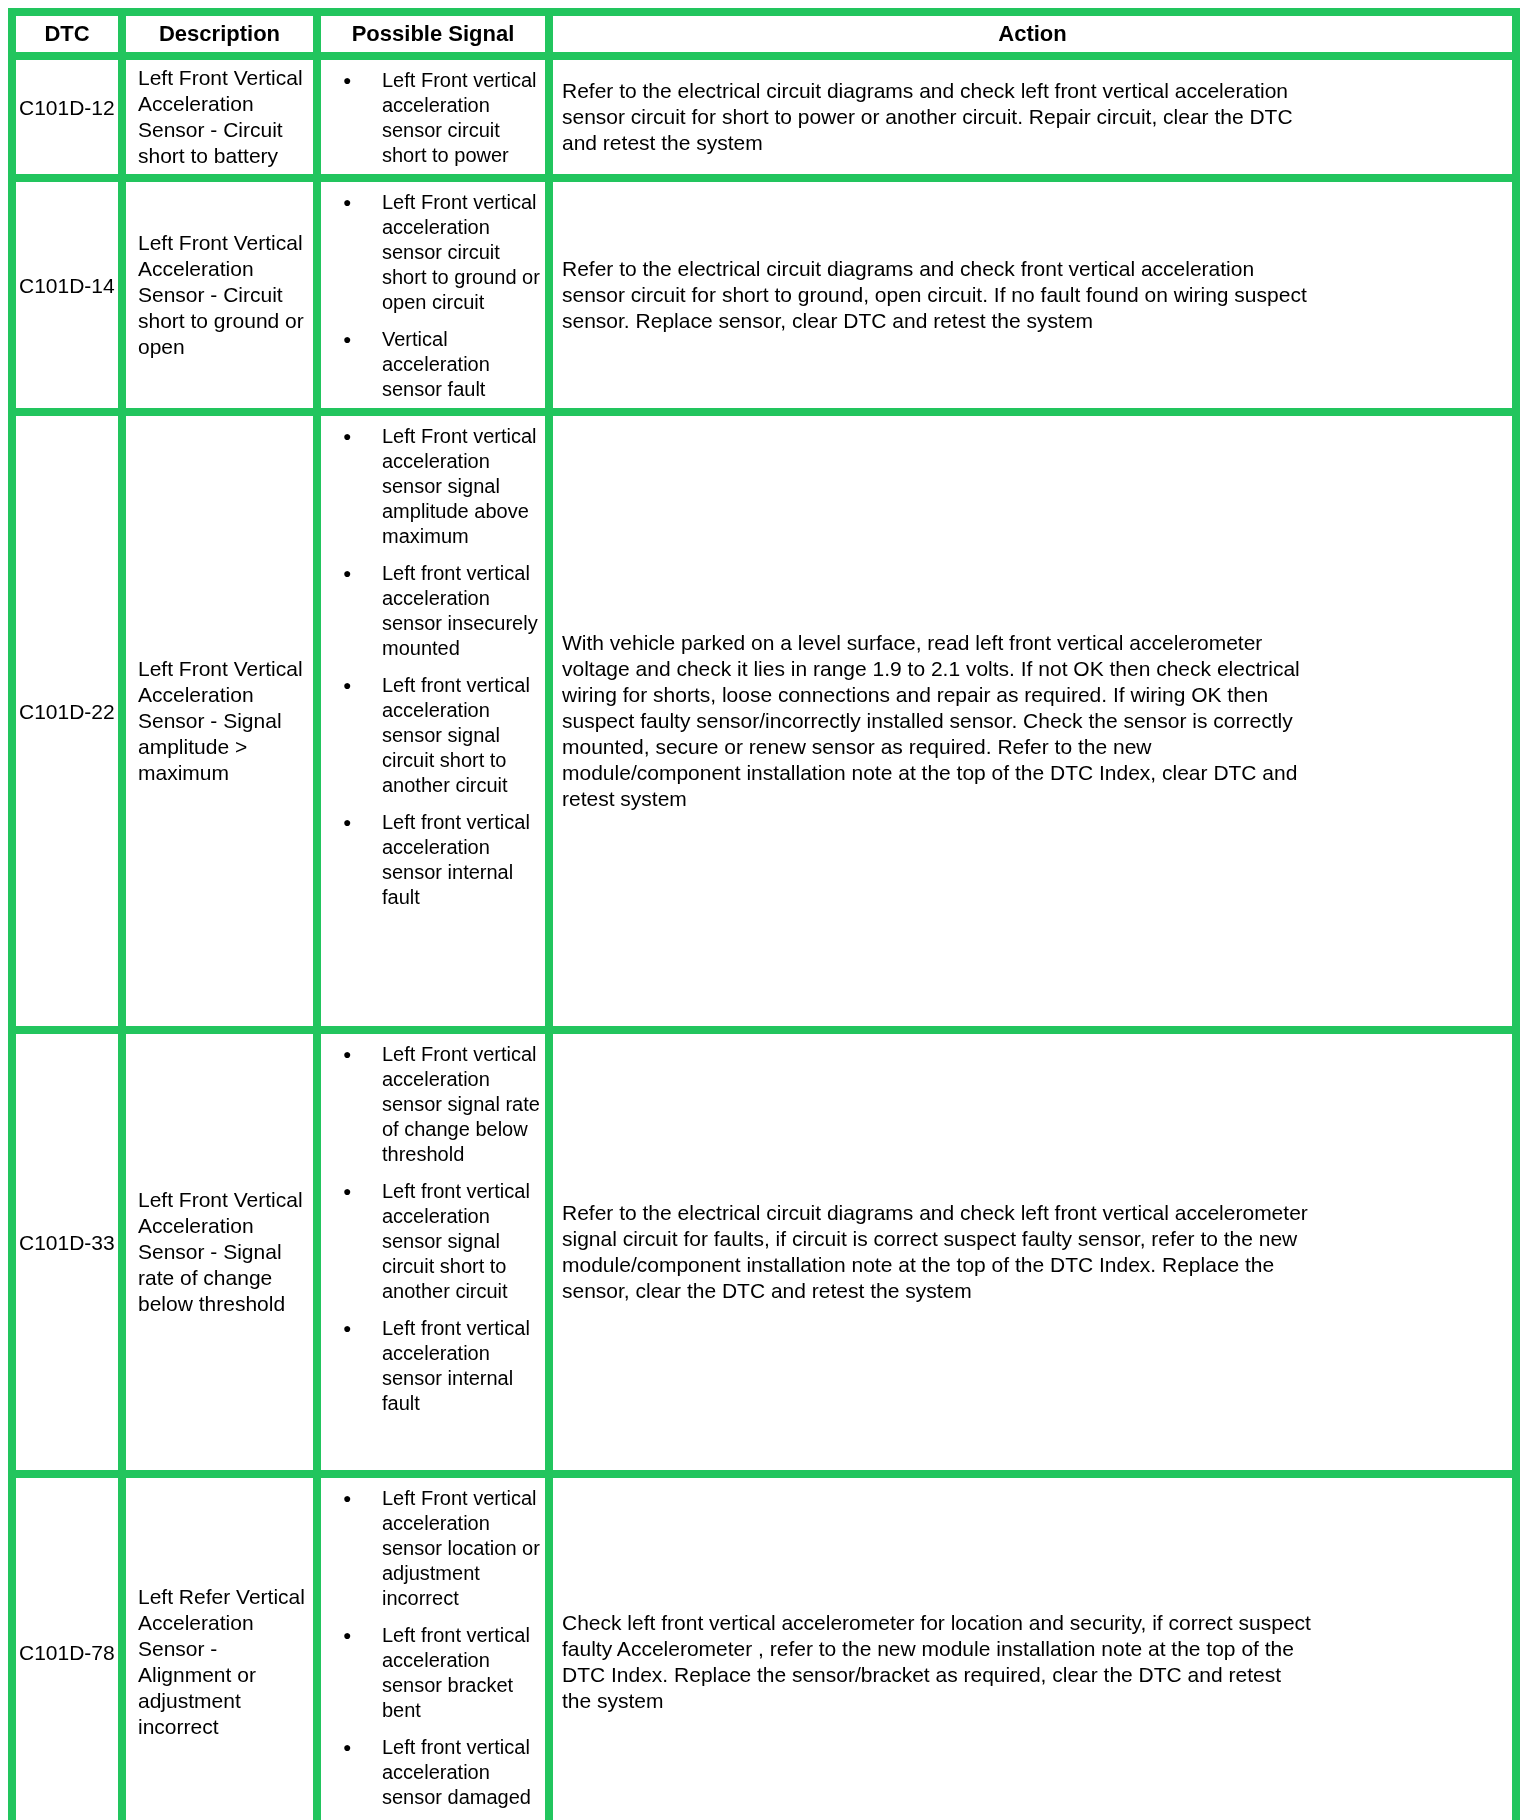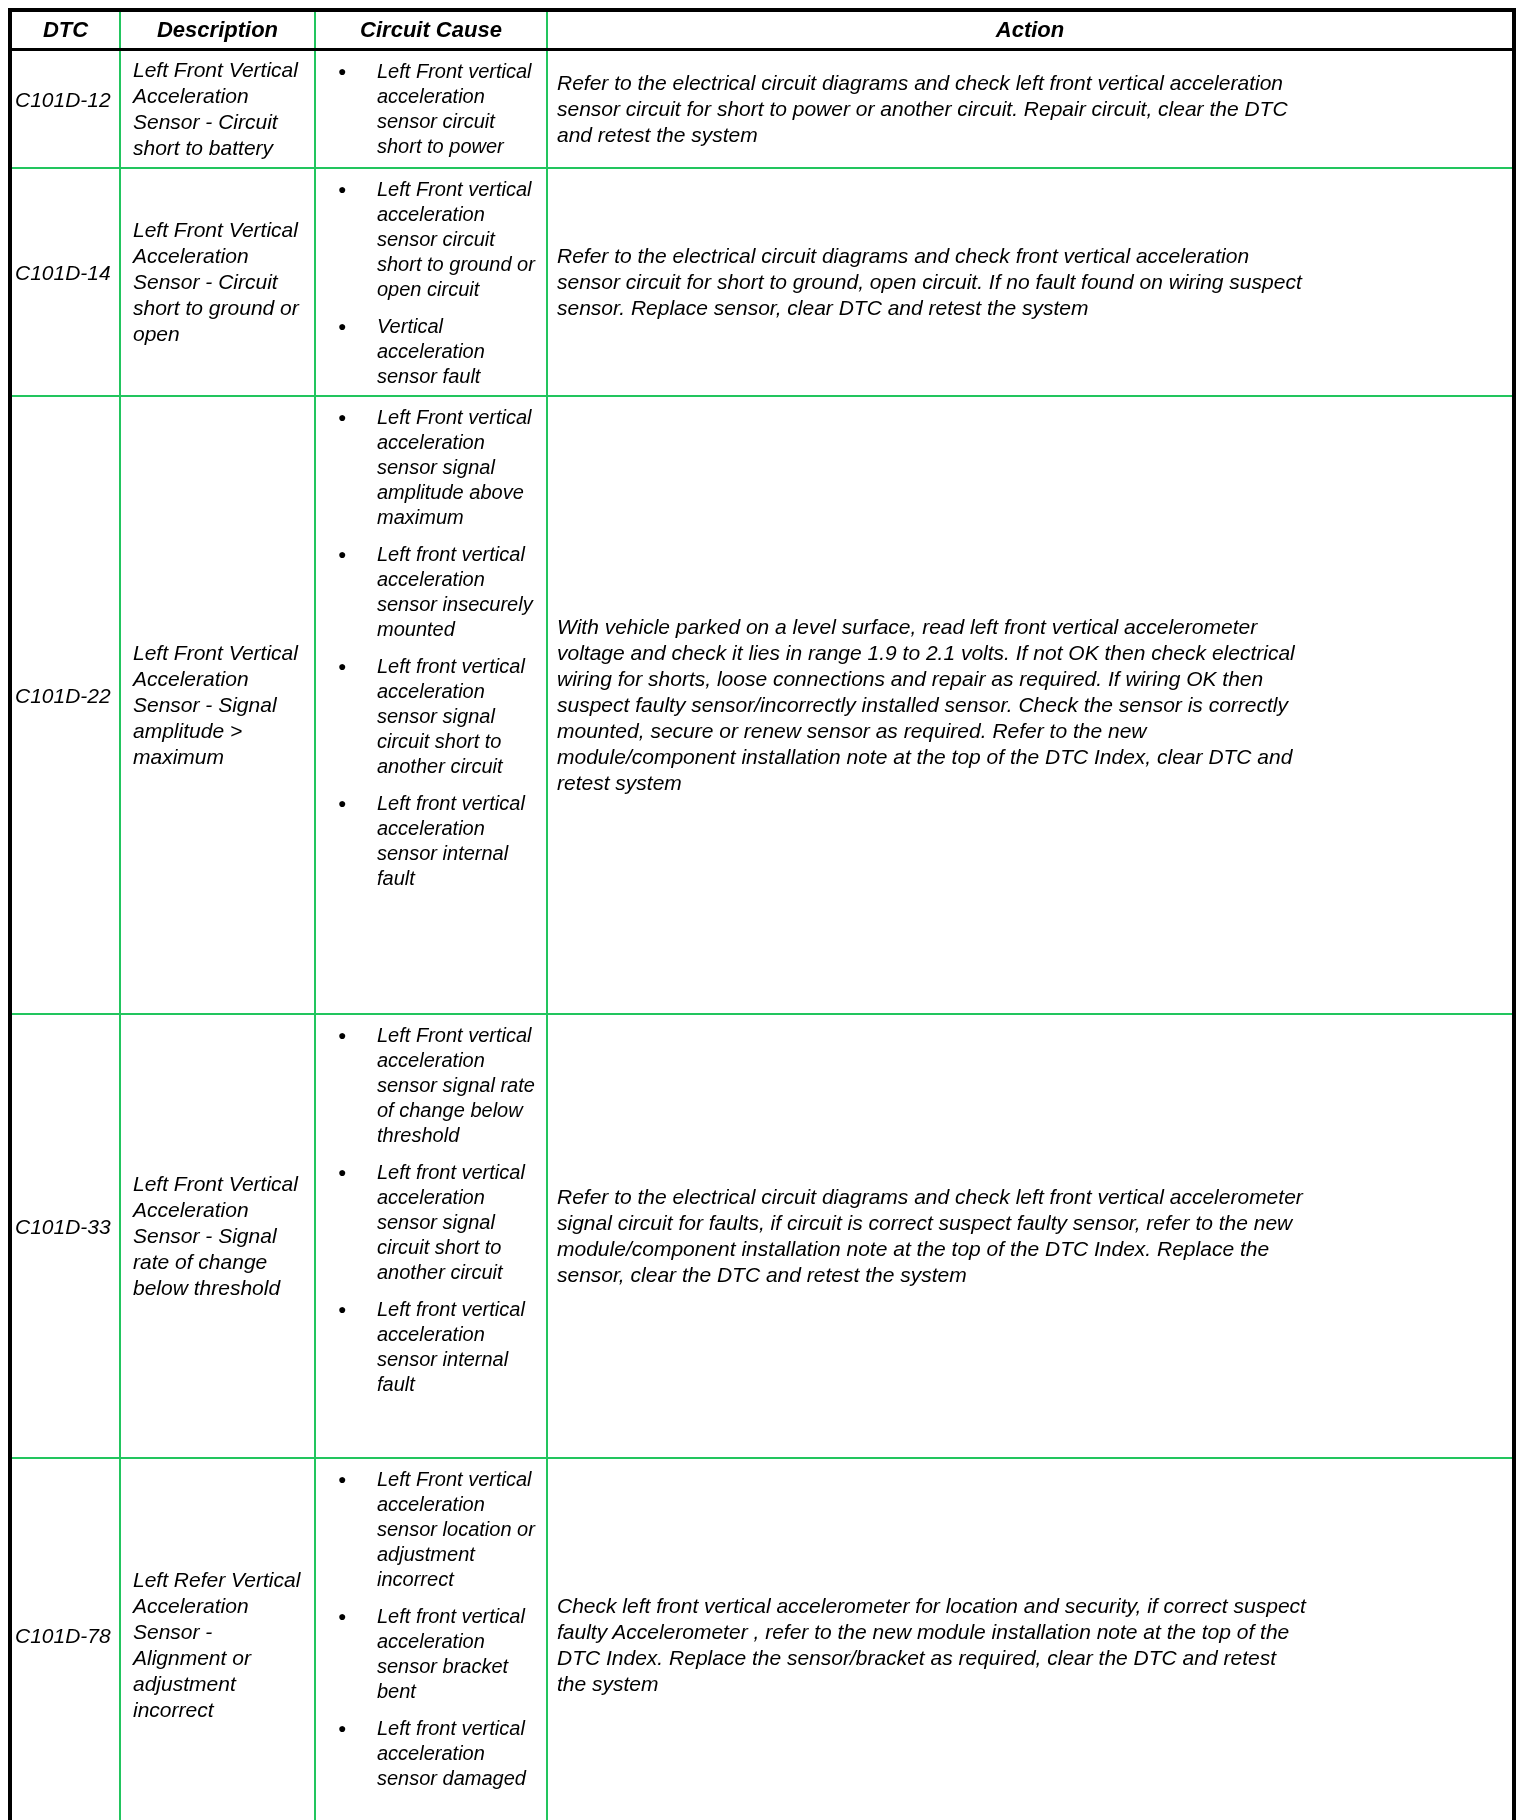--- a/index.html
+++ b/index.html
@@ -17,23 +17,22 @@
   .page {
     padding: 8px 8px 6px 8px;
   }
   table.dtc-table {
     border-collapse: collapse;
     table-layout: fixed;
     width: 1504px;
     border: 4px solid #000000;
   }
   th, td {
-    border: 2px solid #22c55e;
+    border: 8px solid #22c55e;
     overflow-wrap: break-word;
-    font-style: italic;
   }
   th {
     font-size: 22px;
     font-weight: bold;
     text-align: center;
     padding: 5px 2px;
     border-bottom: 3px solid #000000;
     height: 34px;
   }
   td {
@@ -98,21 +97,21 @@
     <colgroup>
       <col style="width:110px">
       <col style="width:195px">
       <col style="width:232px">
       <col style="width:967px">
     </colgroup>
     <thead>
       <tr>
         <th>DTC</th>
         <th>Description</th>
-        <th>Circuit Cause</th>
+        <th>Possible Signal</th>
         <th>Action</th>
       </tr>
     </thead>
     <tbody id="table-body">
   <tr>
     <td class="dtc-cell">C101D-12</td>
     <td class="desc-cell">Left Front Vertical Acceleration Sensor - Circuit short to battery</td>
     <td class="cause-cell">
       <ul class="cause-list">
               <li class="cause-item">

